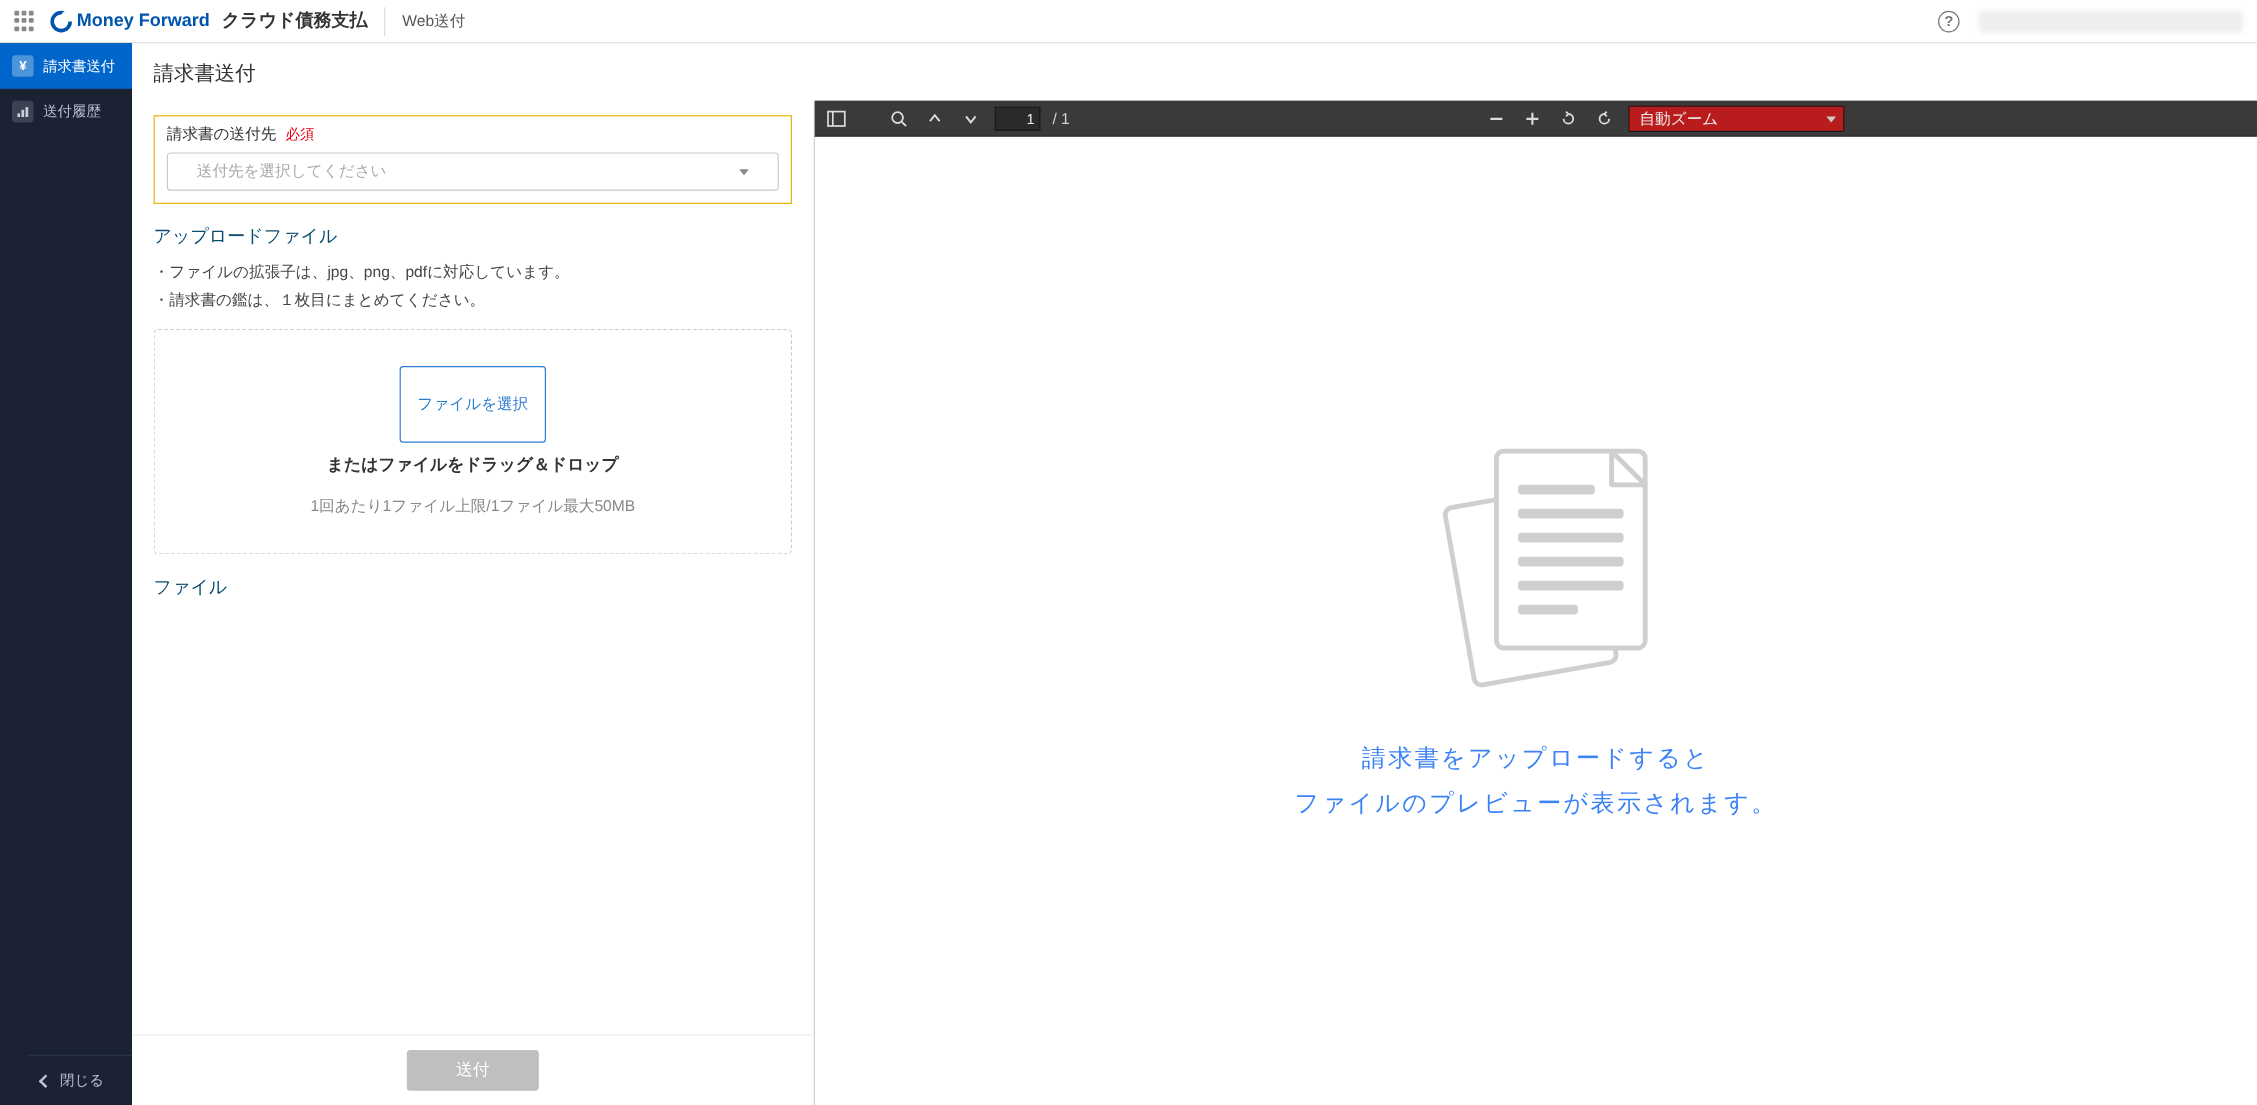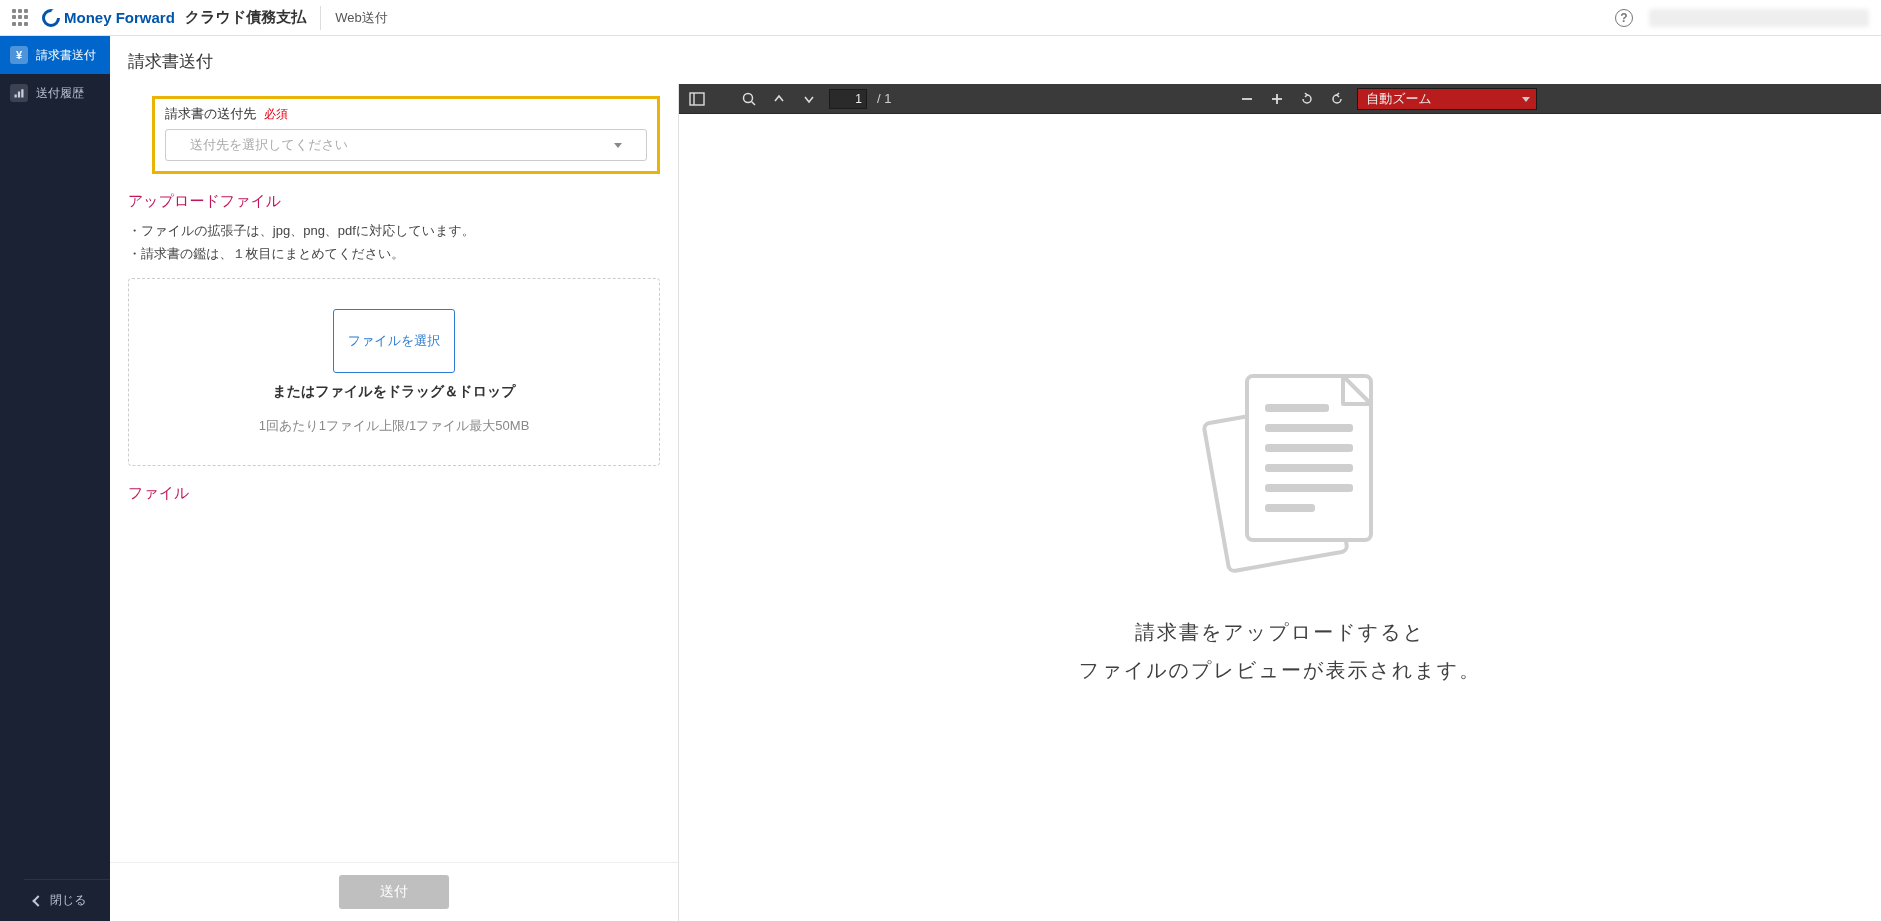--- a/index.html
+++ b/index.html
@@ -137,24 +137,23 @@
       display: flex;
       flex-direction: column;
       border-right: 1px solid #e0e0e0;
     }
     .form-scroll {
       flex: 1;
       overflow: auto;
       padding: 12px 18px;
     }
     .highlight-box {
-      border: 3px solid #eab308;
+      border: 1px solid #eab308;
       padding: 6px 10px 10px;
       margin-bottom: 18px;
-      margin-left: 24px;
     }
     .field-label {
       font-size: 13px; margin-bottom: 6px;
     }
     .required-tag {
       color: #e60012; font-size: 12px; margin-left: 4px;
     }
     .select-box {
       width: 100%;
       height: 32px;
@@ -169,21 +168,21 @@
     }
     .select-caret {
       margin-left: auto;
       width: 0; height: 0;
       border-left: 4px solid transparent;
       border-right: 4px solid transparent;
       border-top: 5px solid #888;
     }
 
     .section-title {
-      font-size: 15px; color: #be185d; margin: 8px 0 8px;
+      font-size: 15px; color: #0c4a6e; margin: 8px 0 8px;
     }
     .bullets {
       list-style: none; margin: 4px 0 12px; padding: 0;
       color: #444; font-size: 13px;
     }
     .bullets li::before { content: "・"; }
     .bullets li { line-height: 1.8; }
 
     .dropzone {
       border: 1px dashed #ccc;
@@ -282,21 +281,21 @@
       align-items: center;
       justify-content: center;
       flex-direction: column;
       color: #888;
     }
     .doc-illustration {
       margin-bottom: 34px;
     }
     .preview-text {
       font-size: 20px;
-      color: #404040;
+      color: #3b82f6;
       line-height: 1.9;
       text-align: center;
       letter-spacing: 2px;
     }
 
     
     .tb-btn svg { width: 16px; height: 16px; fill: #dcdcdc; }
   </style>
 </head>
 <body>

